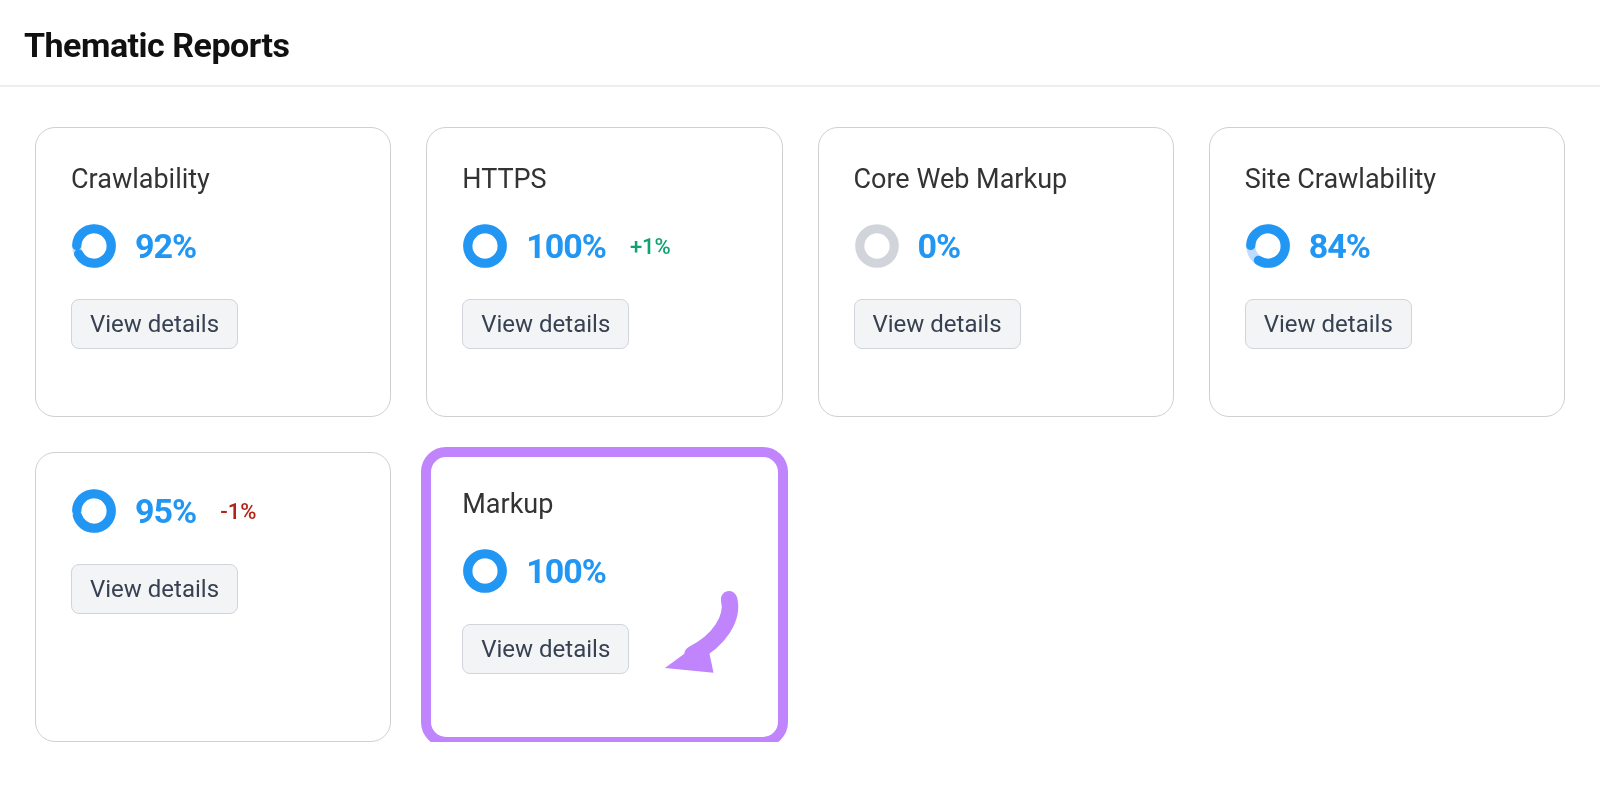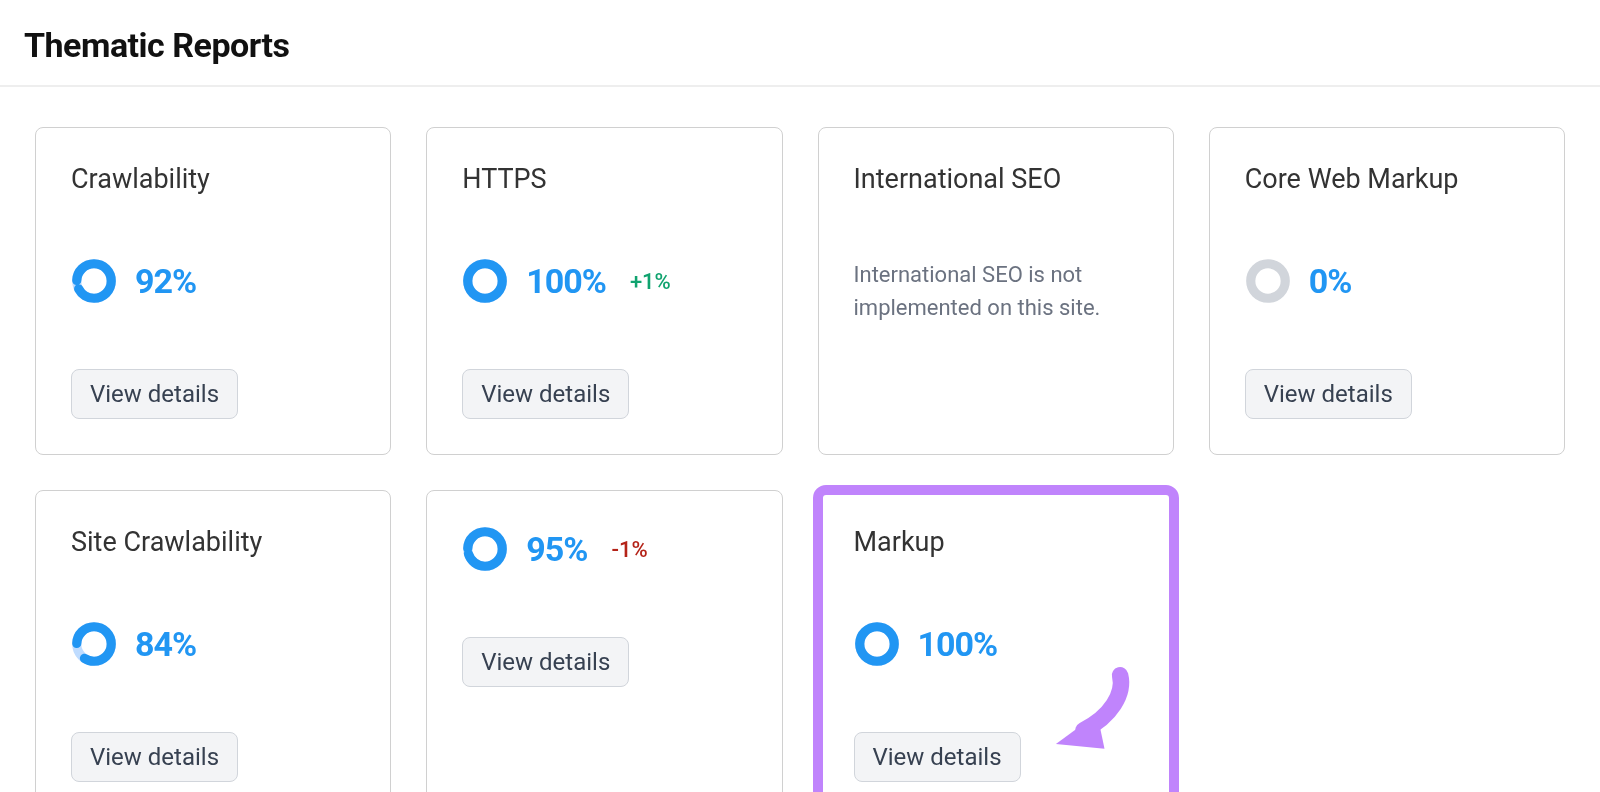--- a/index.html
+++ b/index.html
@@ -25,33 +25,31 @@
   }
   .cards-grid {
     display: grid;
     grid-template-columns: repeat(4, 1fr);
     gap: 35px;
     padding: 0 35px;
     max-width: 1600px;
   }
   .card {
     border: 1px solid #d0d0d0;
-    border-radius: 8px;
+    border-radius: 20px;
     padding: 35px 35px 35px 35px;
     min-height: 290px;
     display: flex;
     flex-direction: column;
     background: #fff;
     position: relative;
-    gap: 35px;
   }
   .card.highlighted {
     outline: 10px solid #c084fc;
     outline-offset: -5px;
-    justify-content: flex-end;
   }
   .card-title {
     font-size: 27px;
     font-weight: 400;
     color: #333;
     margin-bottom: 28px;
   }
   .card-text {
     font-size: 22px;
     font-weight: 400;
@@ -128,24 +126,20 @@
       <svg class="donut" viewBox="0 0 40 40">
           <circle cx="20" cy="20" r="15" fill="none" stroke="#bfdcff" stroke-width="8"></circle>
           <circle cx="20" cy="20" r="15" fill="none" stroke="#2196f3" stroke-width="8" stroke-dasharray="94.24777960769379 0" stroke-dashoffset="23.561944901923447" transform="rotate(-90 20 20)" stroke-linecap="butt"></circle>
         </svg>
       <span class="metric-value">100%</span>
       <span class="metric-delta delta-up">+1%</span>
     </div>
     <button class="btn">View details</button>
   </div>
 
-  <div class="card">
-    <div class="card-title">International SEO</div>
-    <div class="card-text">International SEO is not implemented on this site.</div>
-  </div>
 
   <div class="card">
     <div class="card-title">Core Web Markup</div>
     <div class="metric-row">
       <svg class="donut" viewBox="0 0 40 40">
           <circle cx="20" cy="20" r="15" fill="none" stroke="#d1d5db" stroke-width="8"></circle>
         </svg>
       <span class="metric-value">0%</span>
     </div>
     <button class="btn">View details</button>

